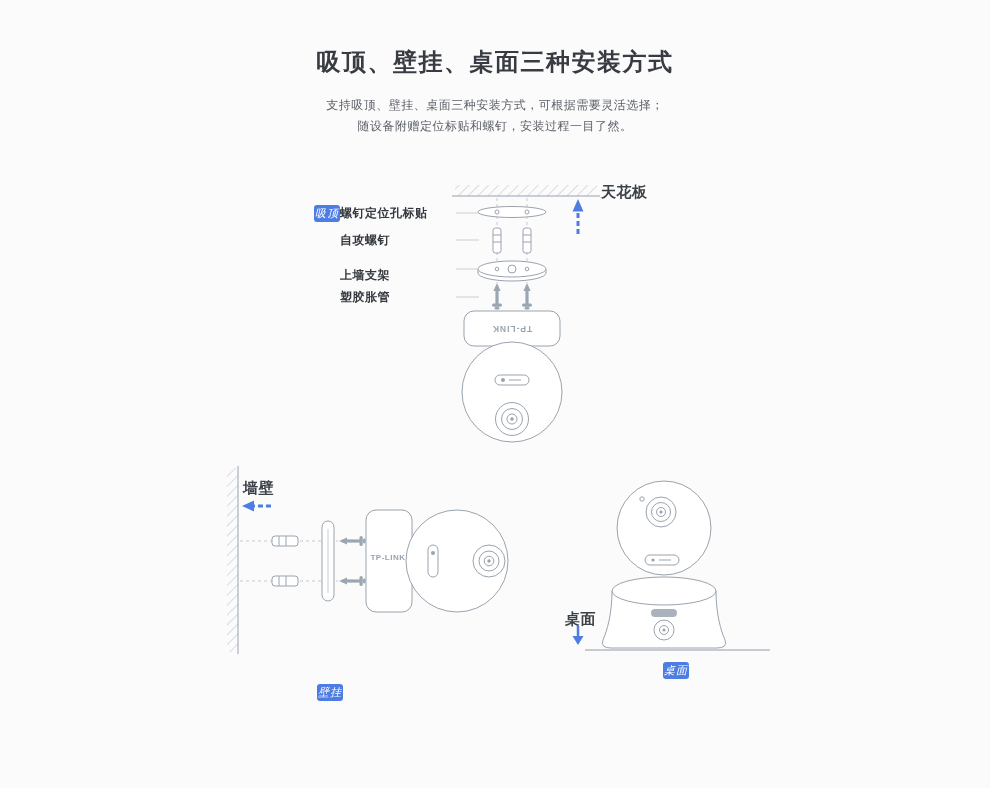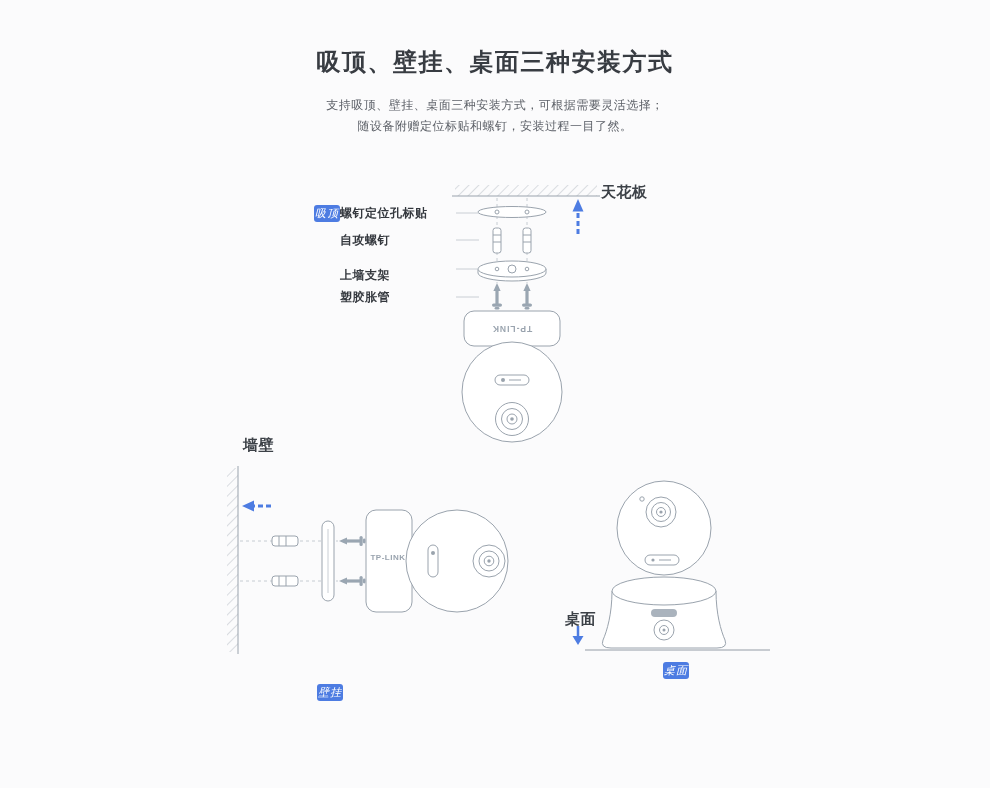--- a/index.html
+++ b/index.html
@@ -215,19 +215,19 @@
   <p class="subtitle l1">支持吸顶、壁挂、桌面三种安装方式，可根据需要灵活选择；</p>
   <p class="subtitle l2">随设备附赠定位标贴和螺钉，安装过程一目了然。</p>
 
   <span class="badge" style="left:314px; top:205px;">吸顶</span>
   <span class="surface-label" style="left:601px; top:183px;">天花板</span>
   <div class="part-label" style="top:205px;">螺钉定位孔标贴</div>
   <div class="part-label" style="top:232px;">自攻螺钉</div>
   <div class="part-label" style="top:267px;">上墙支架</div>
   <div class="part-label" style="top:289px;">塑胶胀管</div>
 
-  <span class="surface-label" style="left:243px; top:436px;">墙壁</span>
+  <span class="surface-label" style="left:243px; top:479px;">墙壁</span>
   <span class="badge" style="left:317px; top:684px;">壁挂</span>
 
   <span class="surface-label" style="left:565px; top:610px;">桌面</span>
   <span class="badge" style="left:663px; top:662px;">桌面</span>
 
 </div>
 
 </body></html>

